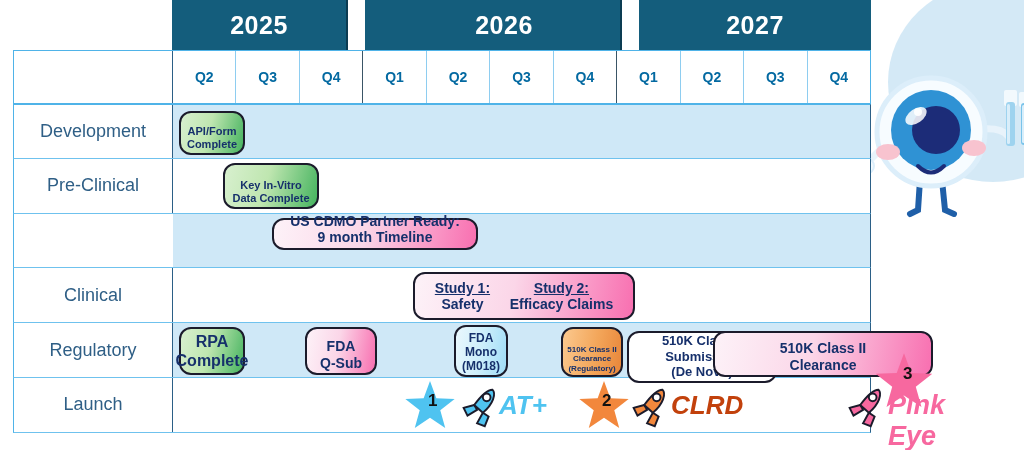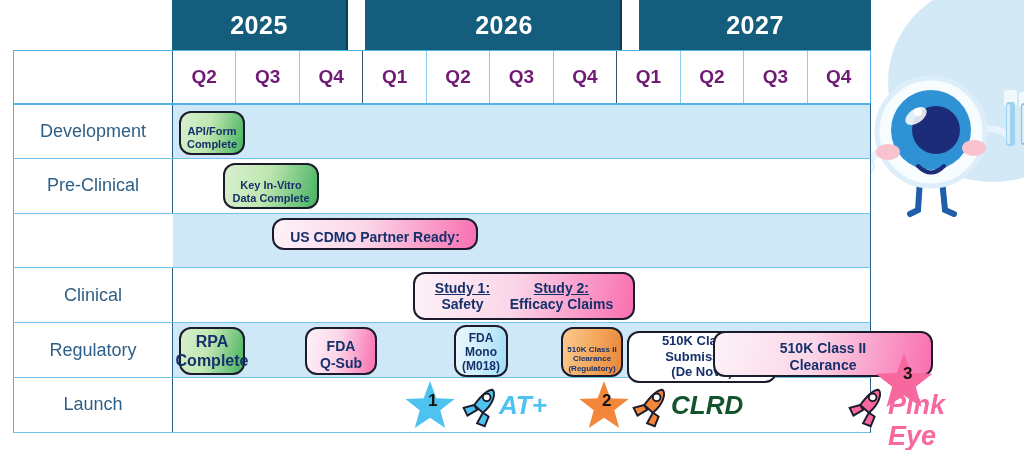--- a/index.html
+++ b/index.html
@@ -29,21 +29,21 @@
     display: flex; align-items: center; justify-content: center;
     border-right: 2px solid #0c3c52;
   }
   .yearcell:last-child { border-right: none; }
 
   .qrow { position: absolute; left: 0px; top: 50px; height: 54px; width: 858px; display: flex;
           border: 1.5px solid #4fb3e8; background: #fff; }
   .qcorner { width: 159px; border-right: 1.5px solid #2b5f86; }
   .qcell {
     flex: 1 1 0; display: flex; align-items: center; justify-content: center;
-    color: #701a75; font-size: 19px; font-weight: bold;
+    color: #0369a1; font-size: 14px; font-weight: bold;
     border-right: 1.5px solid #8ecdf0;
   }
   .qcell.yearsep { border-right: 1.5px solid #3a5566; }
   .qcell:last-child { border-right: none; }
 
   .body { position: absolute; left: 0px; top: 104px; width: 858px; height: 329px; }
   .row { position: relative; height: 54.8px; border-bottom: 1.5px solid #6fc2ee;
          border-left: 1.5px solid #4fb3e8; border-right: 1.5px solid #2b5f86; }
   .row:first-child { border-top: 1.5px solid #4fb3e8; }
   .row-label {
@@ -165,20 +165,21 @@
               <span class="ln">Key In-Vitro</span>
               <span class="ln">Data Complete</span>
             </div>
           </div>
         </div>
         <div class="row">
           <div class="track">
             <div class="band"></div>
             <div class="pill pink" style="left: 99px; width: 206px; top: 4px; height: 32px; font-size: 14px;">
               <span class="ln">US CDMO Partner Ready:</span>
+              <span class="ln">9 month Timeline</span>
             </div>
           </div>
         </div>
         <div class="row">
           <div class="row-label">Clinical</div>
           <div class="track">
             <div class="band off"></div>
             <div class="pill pink duo" style="left: 240px; width: 222px; top: 4px; height: 48px; font-size: 14px;">
               <div class="col">
                 <span class="ln u">Study 1:</span>
@@ -246,21 +247,21 @@
               </svg></div>
             <div class="starnum" style="left: 429px; top: 13px;">2</div>
             <div class="rocket" style="left: 452px; top: 4px; width: 48px; height: 48px;"><svg viewBox="0 0 100 100">
                 <g>
                   <path d="M40 48 L18 54 L26 70 L46 58 Z" fill="#f2873c" stroke="#1b1b2b" stroke-width="4"></path>
                   <path d="M58 64 L46 86 L62 92 L70 72 Z" fill="#f2873c" stroke="#1b1b2b" stroke-width="4"></path>
                   <path d="M78 16 C86 24 80 46 58 64 L40 48 C56 26 70 16 78 16 Z" fill="#f2873c" stroke="#1b1b2b" stroke-width="4"></path>
                   <circle cx="66" cy="32" r="8" fill="#ffffff" stroke="#1b1b2b" stroke-width="4"></circle>
                 </g>
               </svg></div>
-            <div class="launch-label" style="left: 498px; top: 12px; color: #14532d; font-size: 26px;">CLRD</div>
+            <div class="launch-label" style="left: 498px; top: 12px; color: #c2410c; font-size: 26px;">CLRD</div>
             <div class="star" style="left: 700px; top: -26px; width: 62px; height: 62px;"><svg viewBox="0 0 100 100">
                 <polygon points="50.00,2.00 61.76,33.82 95.65,35.17 69.02,56.18 78.21,88.83 50.00,70.00 21.79,88.83 30.98,56.18 4.35,35.17 38.24,33.82" fill="#f7689f"></polygon>
               </svg></div>
             <div class="starnum" style="left: 730px; top: -14px;">3</div>
             <div class="rocket" style="left: 668px; top: 4px; width: 48px; height: 48px;"><svg viewBox="0 0 100 100">
                 <g>
                   <path d="M40 48 L18 54 L26 70 L46 58 Z" fill="#f7689f" stroke="#1b1b2b" stroke-width="4"></path>
                   <path d="M58 64 L46 86 L62 92 L70 72 Z" fill="#f7689f" stroke="#1b1b2b" stroke-width="4"></path>
                   <path d="M78 16 C86 24 80 46 58 64 L40 48 C56 26 70 16 78 16 Z" fill="#f7689f" stroke="#1b1b2b" stroke-width="4"></path>
                   <circle cx="66" cy="32" r="8" fill="#ffffff" stroke="#1b1b2b" stroke-width="4"></circle>

